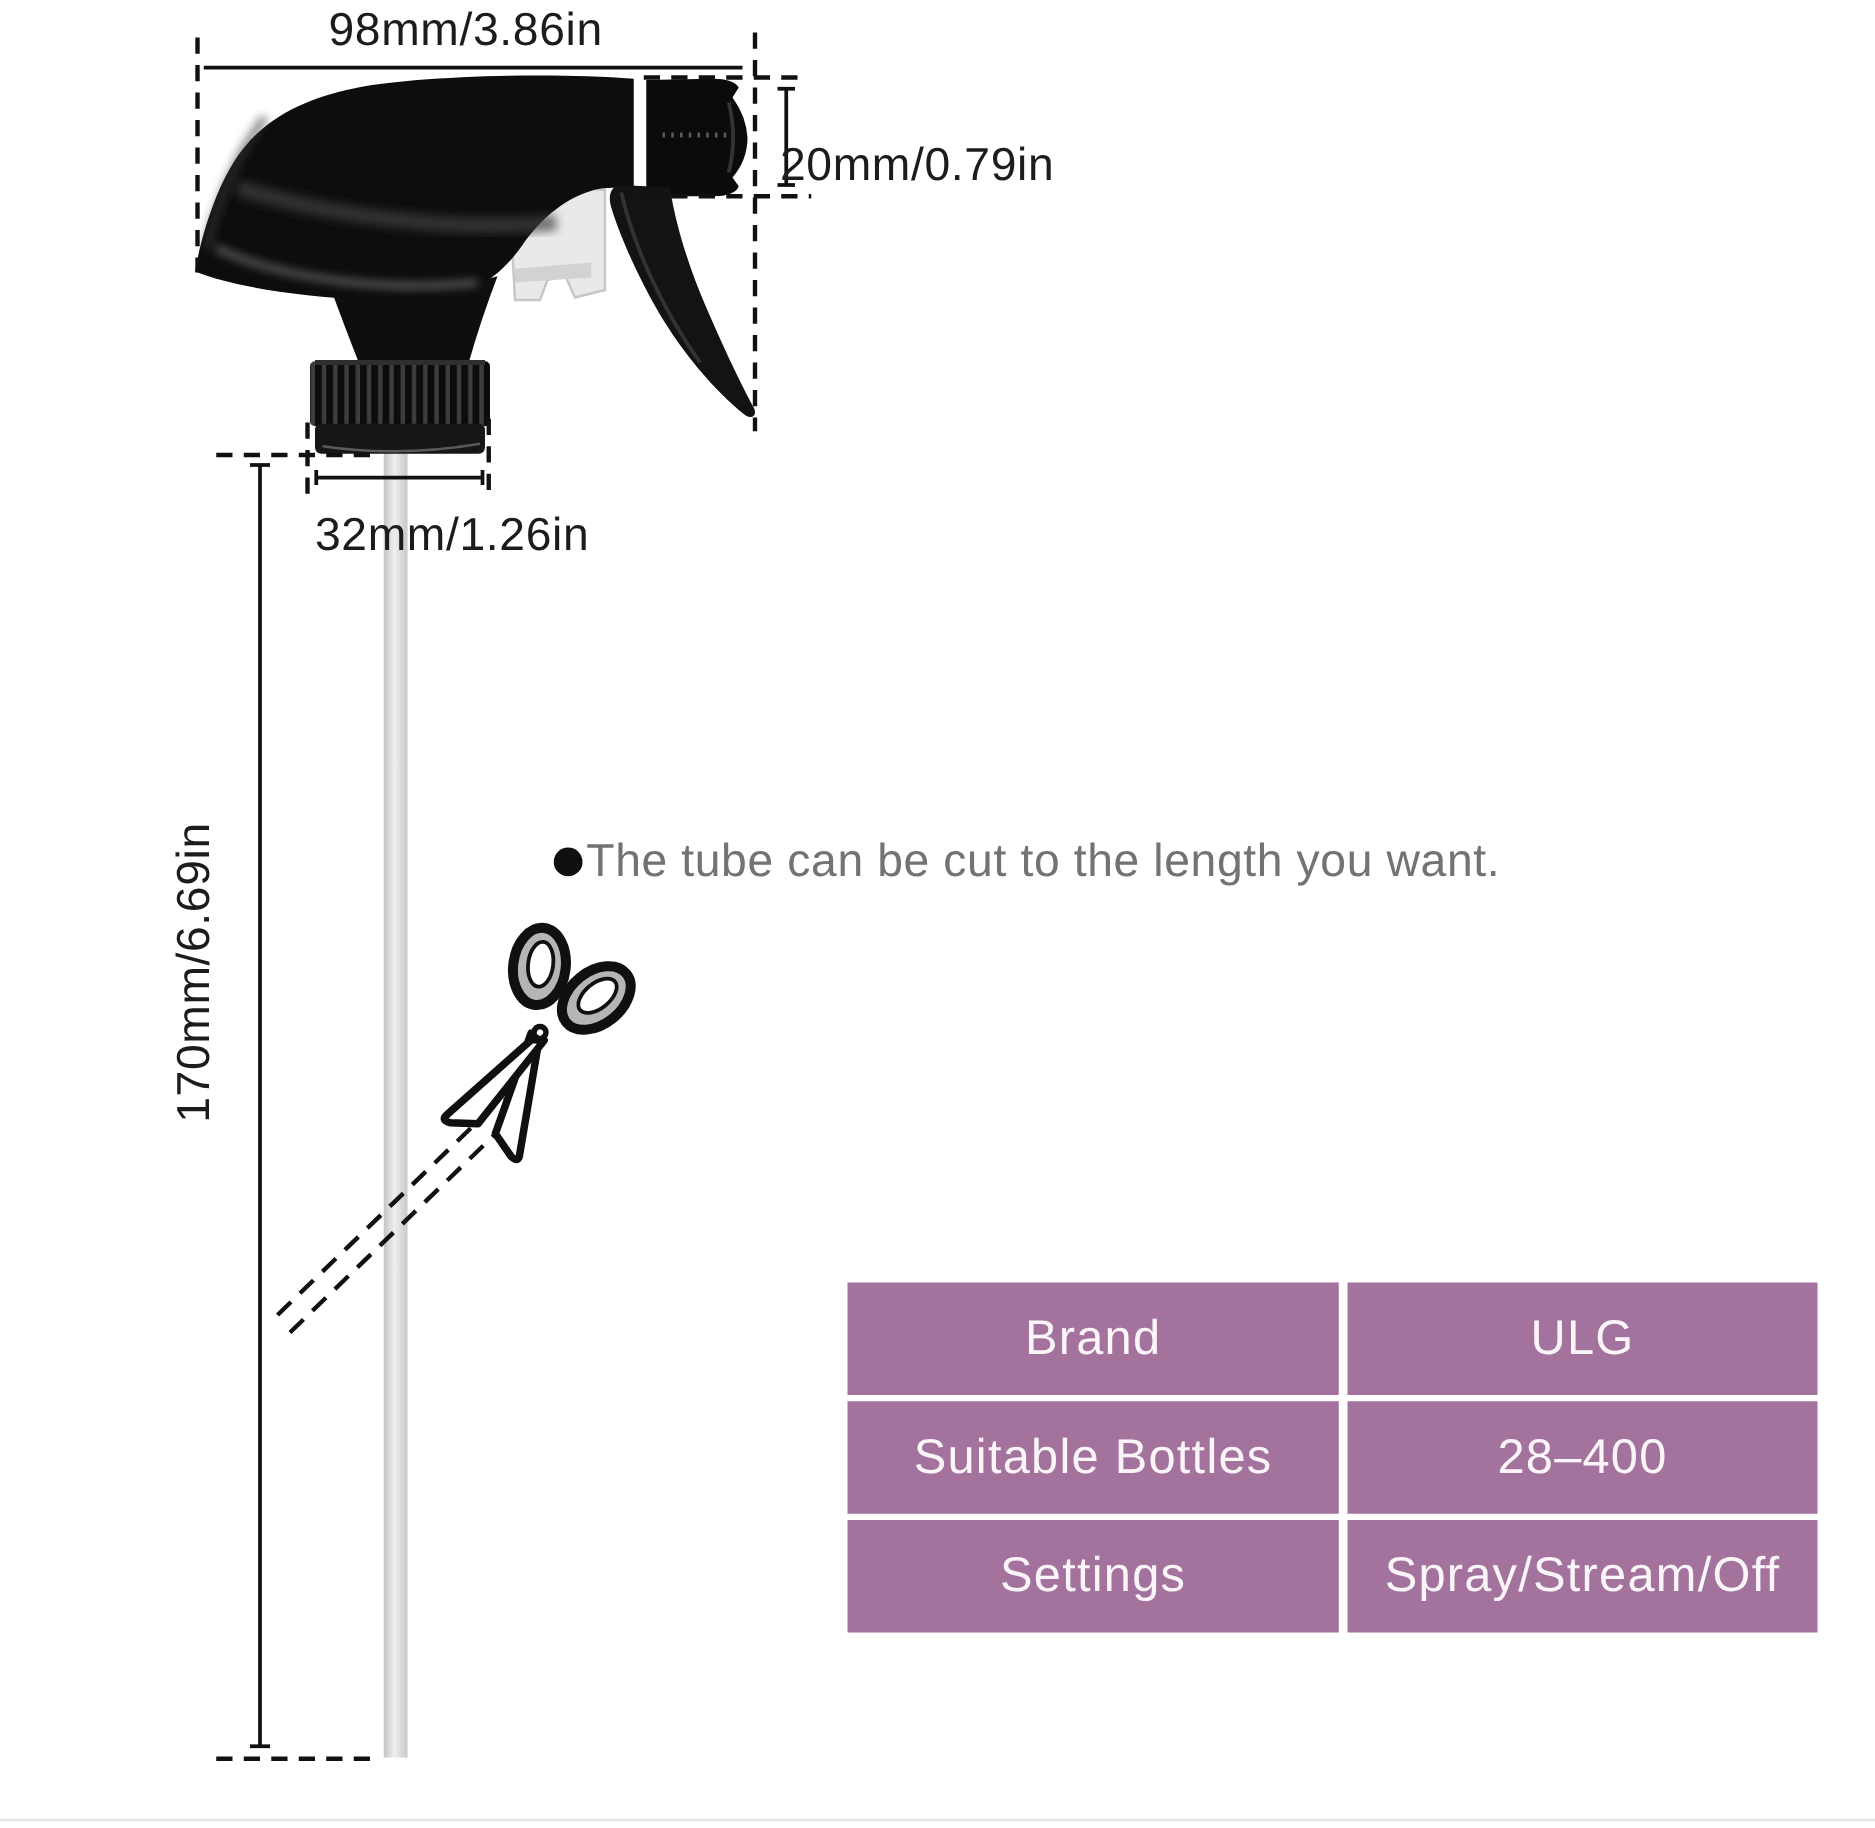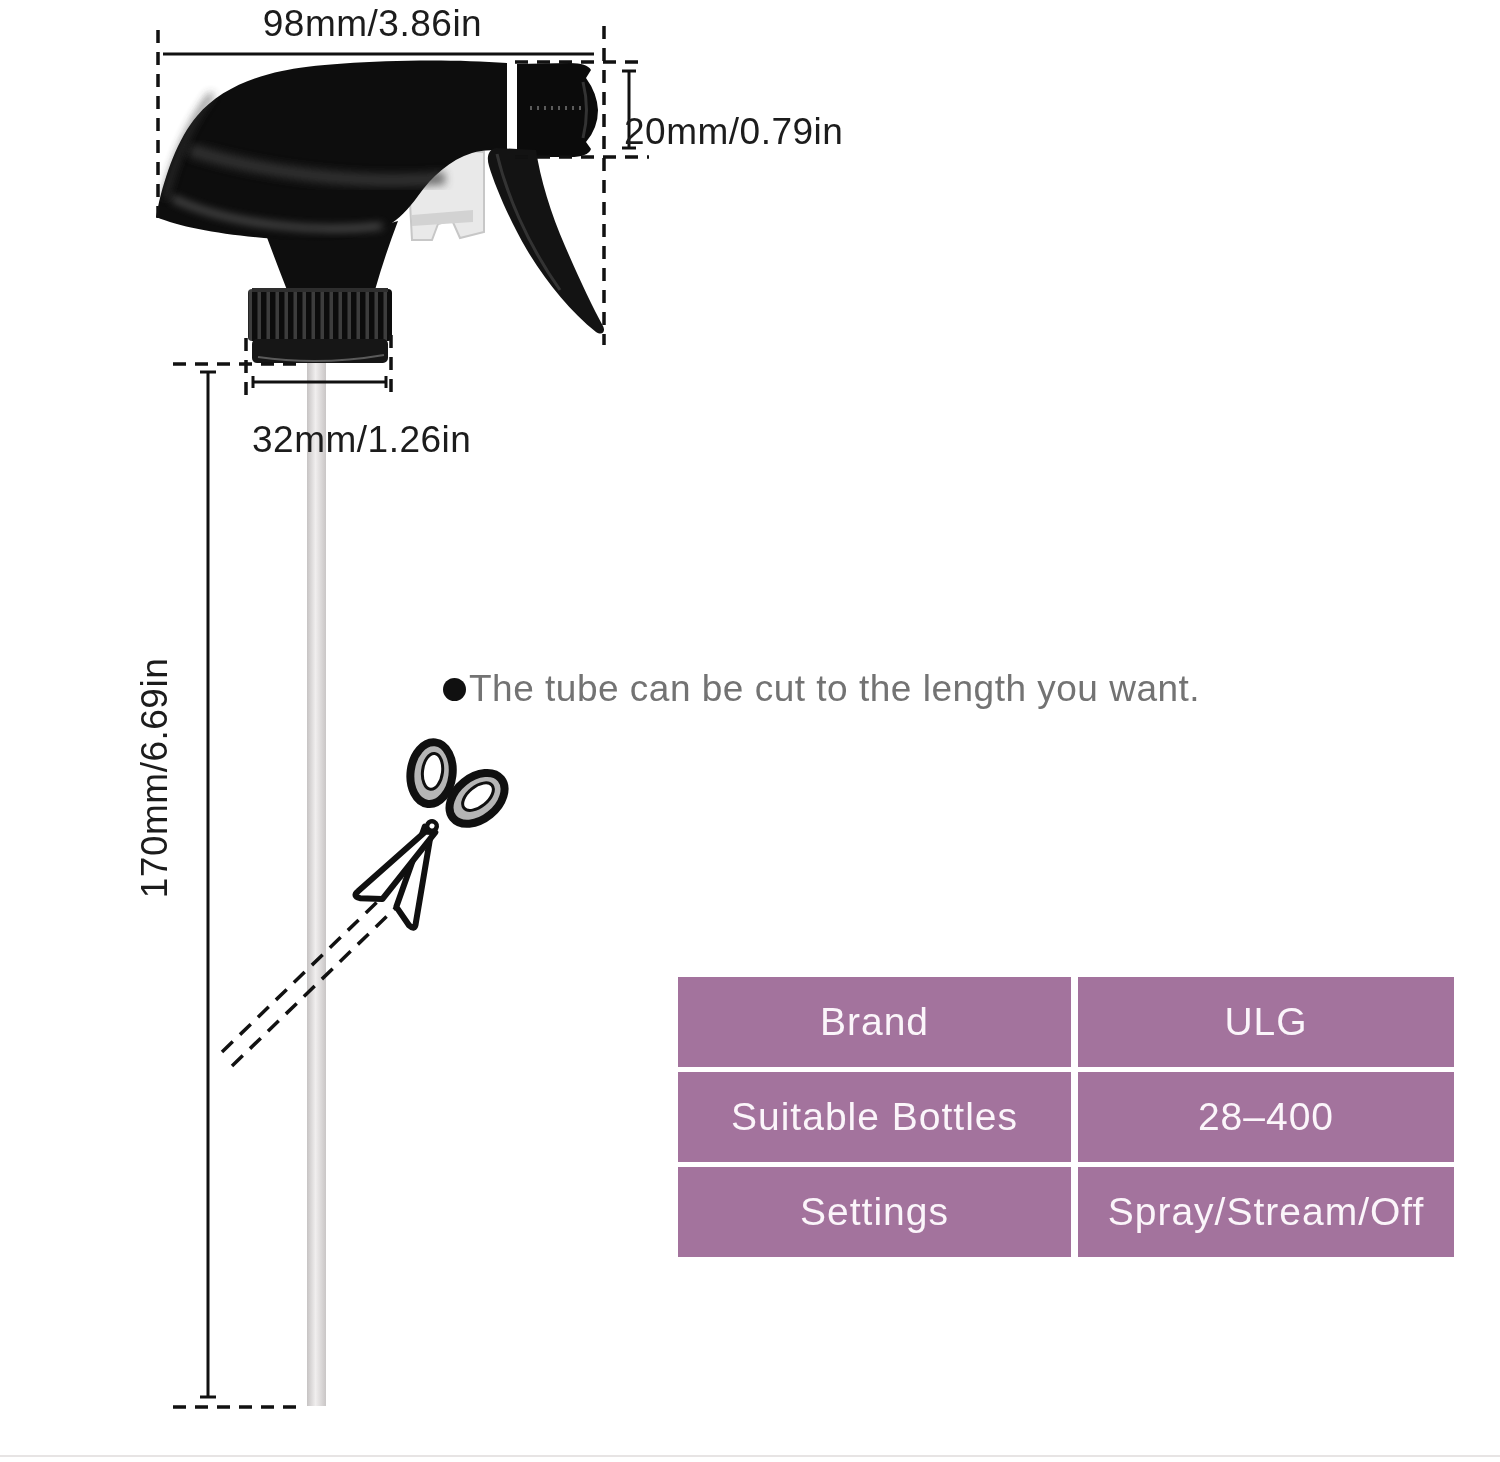--- a/index.html
+++ b/index.html
@@ -30,21 +30,21 @@
     display:flex;align-items:center;
     font-size:37px;color:#737373;letter-spacing:0.5px;
     white-space:nowrap;
   }
   #note-bullet{
     display:inline-block;
     width:23px;height:23px;border-radius:50%;
     background:#101010;margin-right:3px;flex:0 0 auto;
   }
   #spec-table{
-    position:absolute;left:678px;top:977px;
+    position:absolute;left:678px;top:1026px;
     display:grid;
     grid-template-columns:393px 376px;
     grid-auto-rows:90px;
     column-gap:7px;row-gap:5px;
   }
   .spec-cell{
     background:#a3739d;
     color:#fbf5fa;
     display:flex;align-items:center;justify-content:center;
     font-size:39px;
@@ -159,21 +159,21 @@
       <ellipse cx="26" cy="48" rx="10" ry="18" transform="rotate(-22 26 48)" fill="#ffffff" stroke="#101010" stroke-width="3"></ellipse>
       <circle cx="0" cy="0" r="7" fill="#101010"></circle>
       <circle cx="0" cy="0" r="2.5" fill="#ffffff"></circle>
     </g>
   </svg>
 
   <div class="dim-label centered" id="label-head-width" style="left:230px;top:4px;width:285px;">98mm/3.86in</div>
 
   <div class="dim-label" style="left:624px;top:92px;margin-top:20px;">20mm/0.79in</div>
 
-  <div class="dim-label" style="left:252px;top:408px;margin-top:12px;">32mm/1.26in</div>
+  <div class="dim-label" style="left:252px;top:408px;">32mm/1.26in</div>
 
   <div class="dim-label" id="label-tube-length">170mm/6.69in</div>
 
   <div id="note-row">
     <span id="note-bullet"></span>
     <span>The tube can be cut to the length you want.</span>
   </div>
 
   <div id="spec-table">
     <div class="spec-cell">Brand</div>

